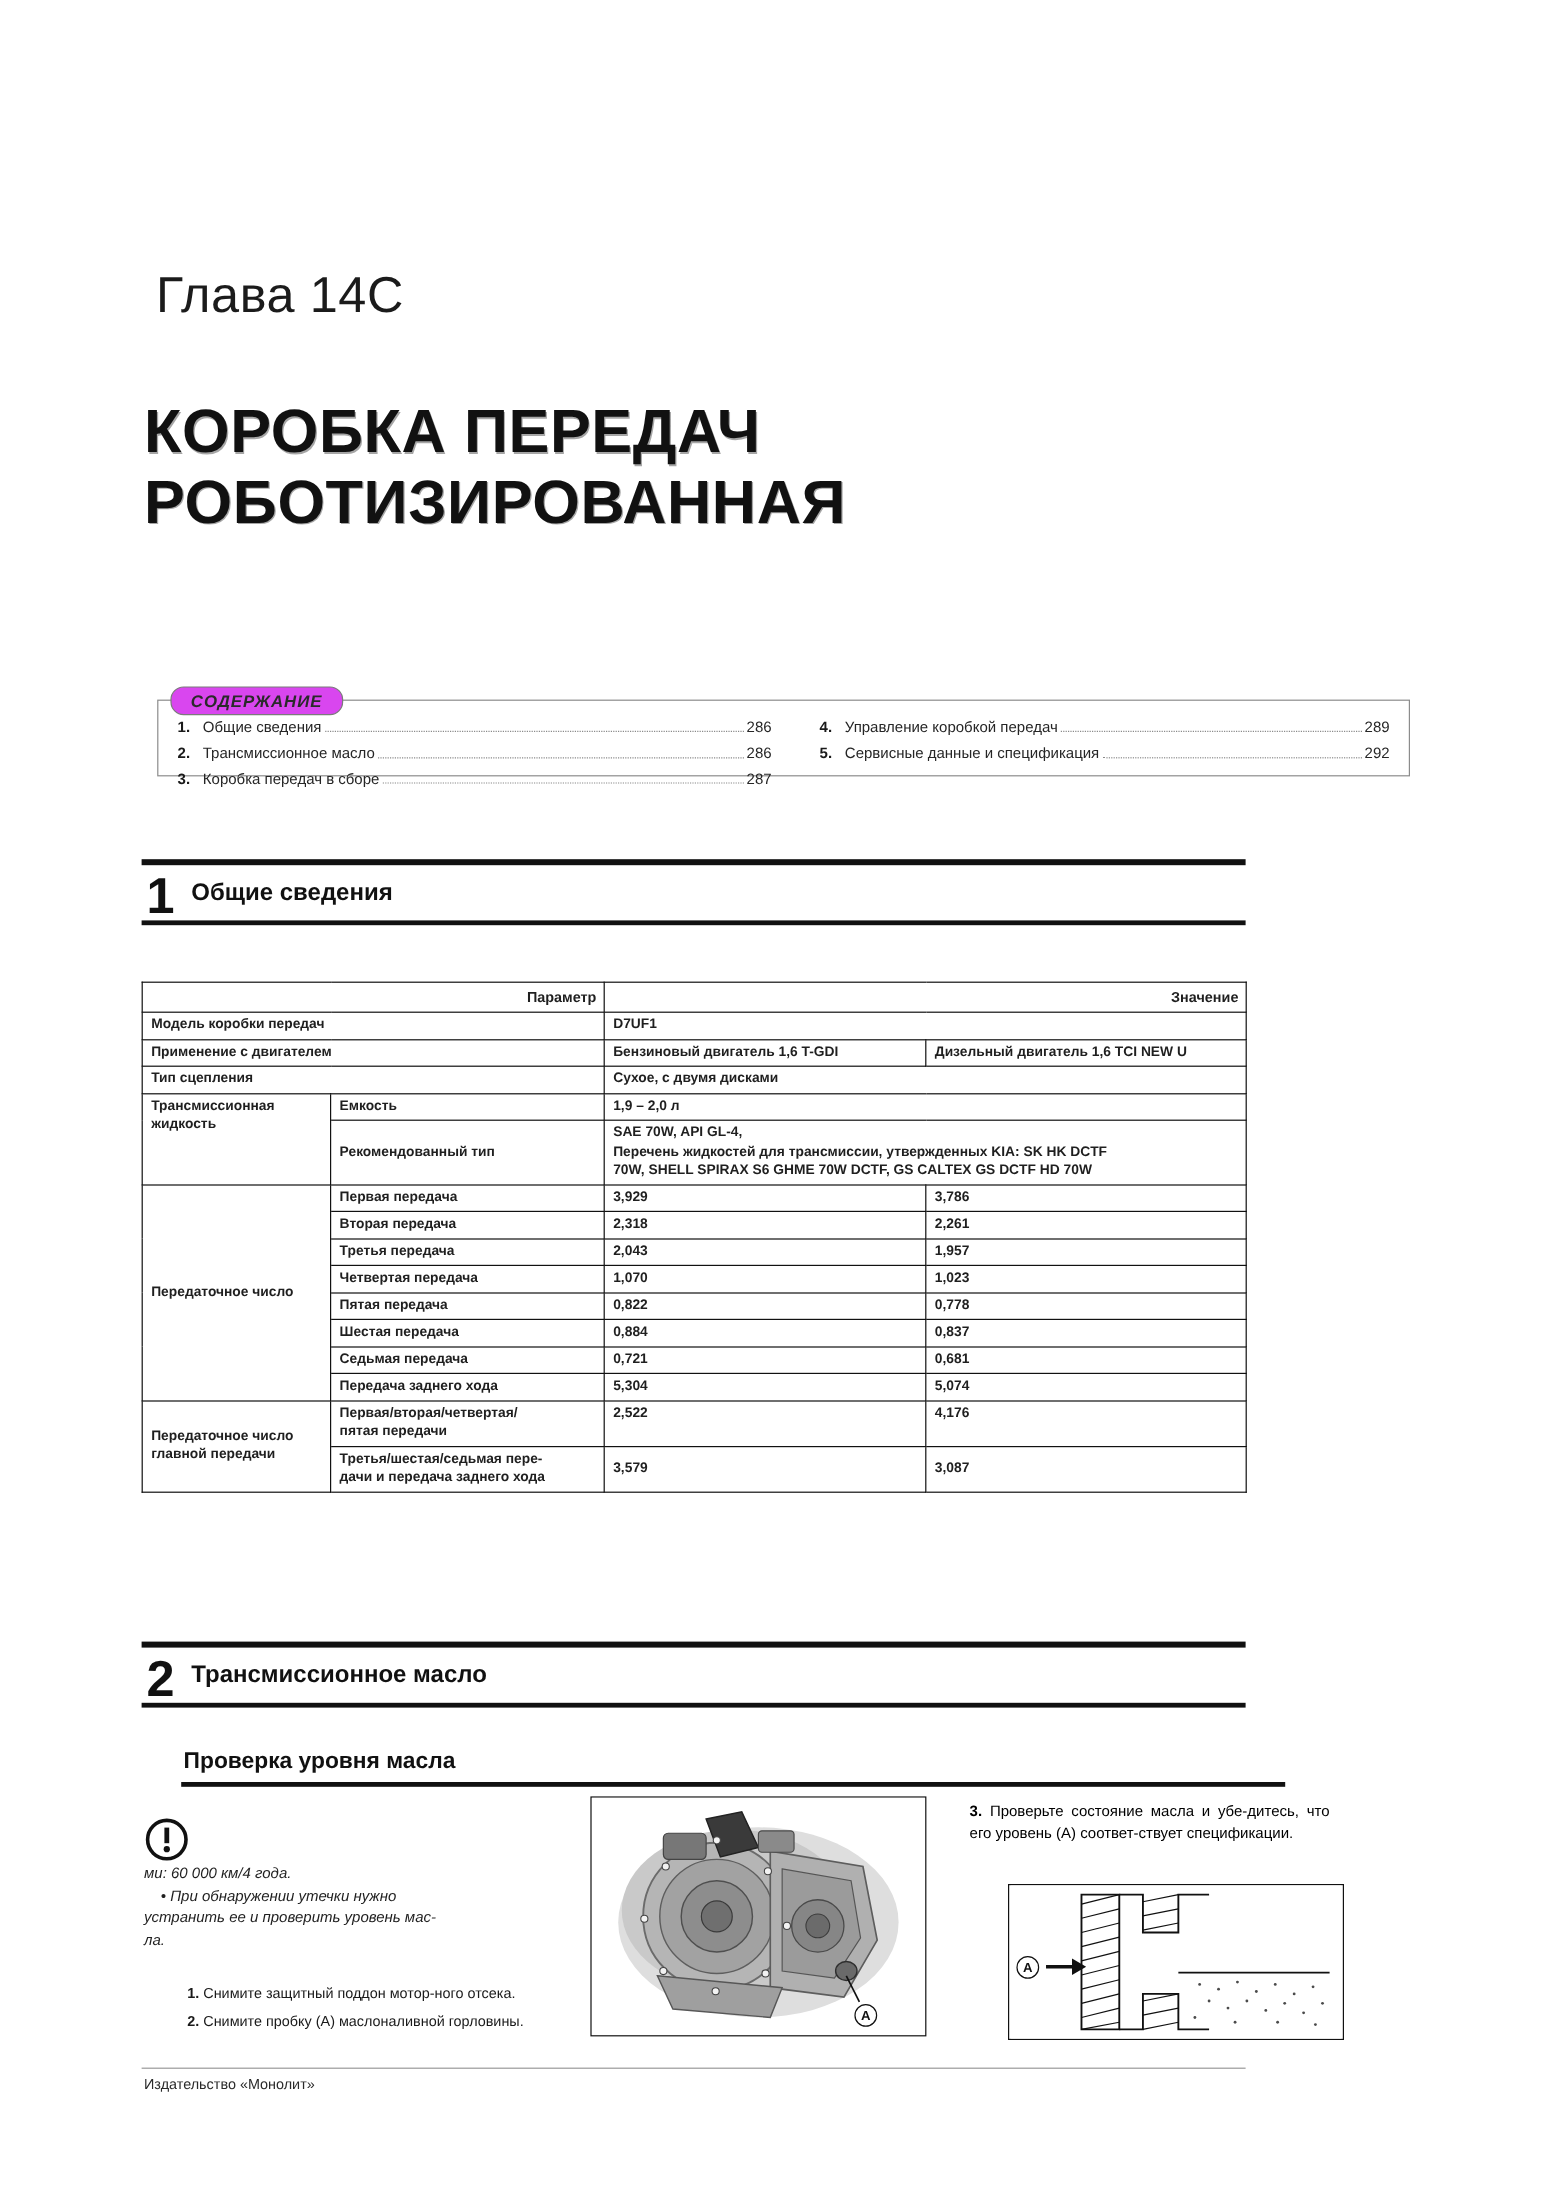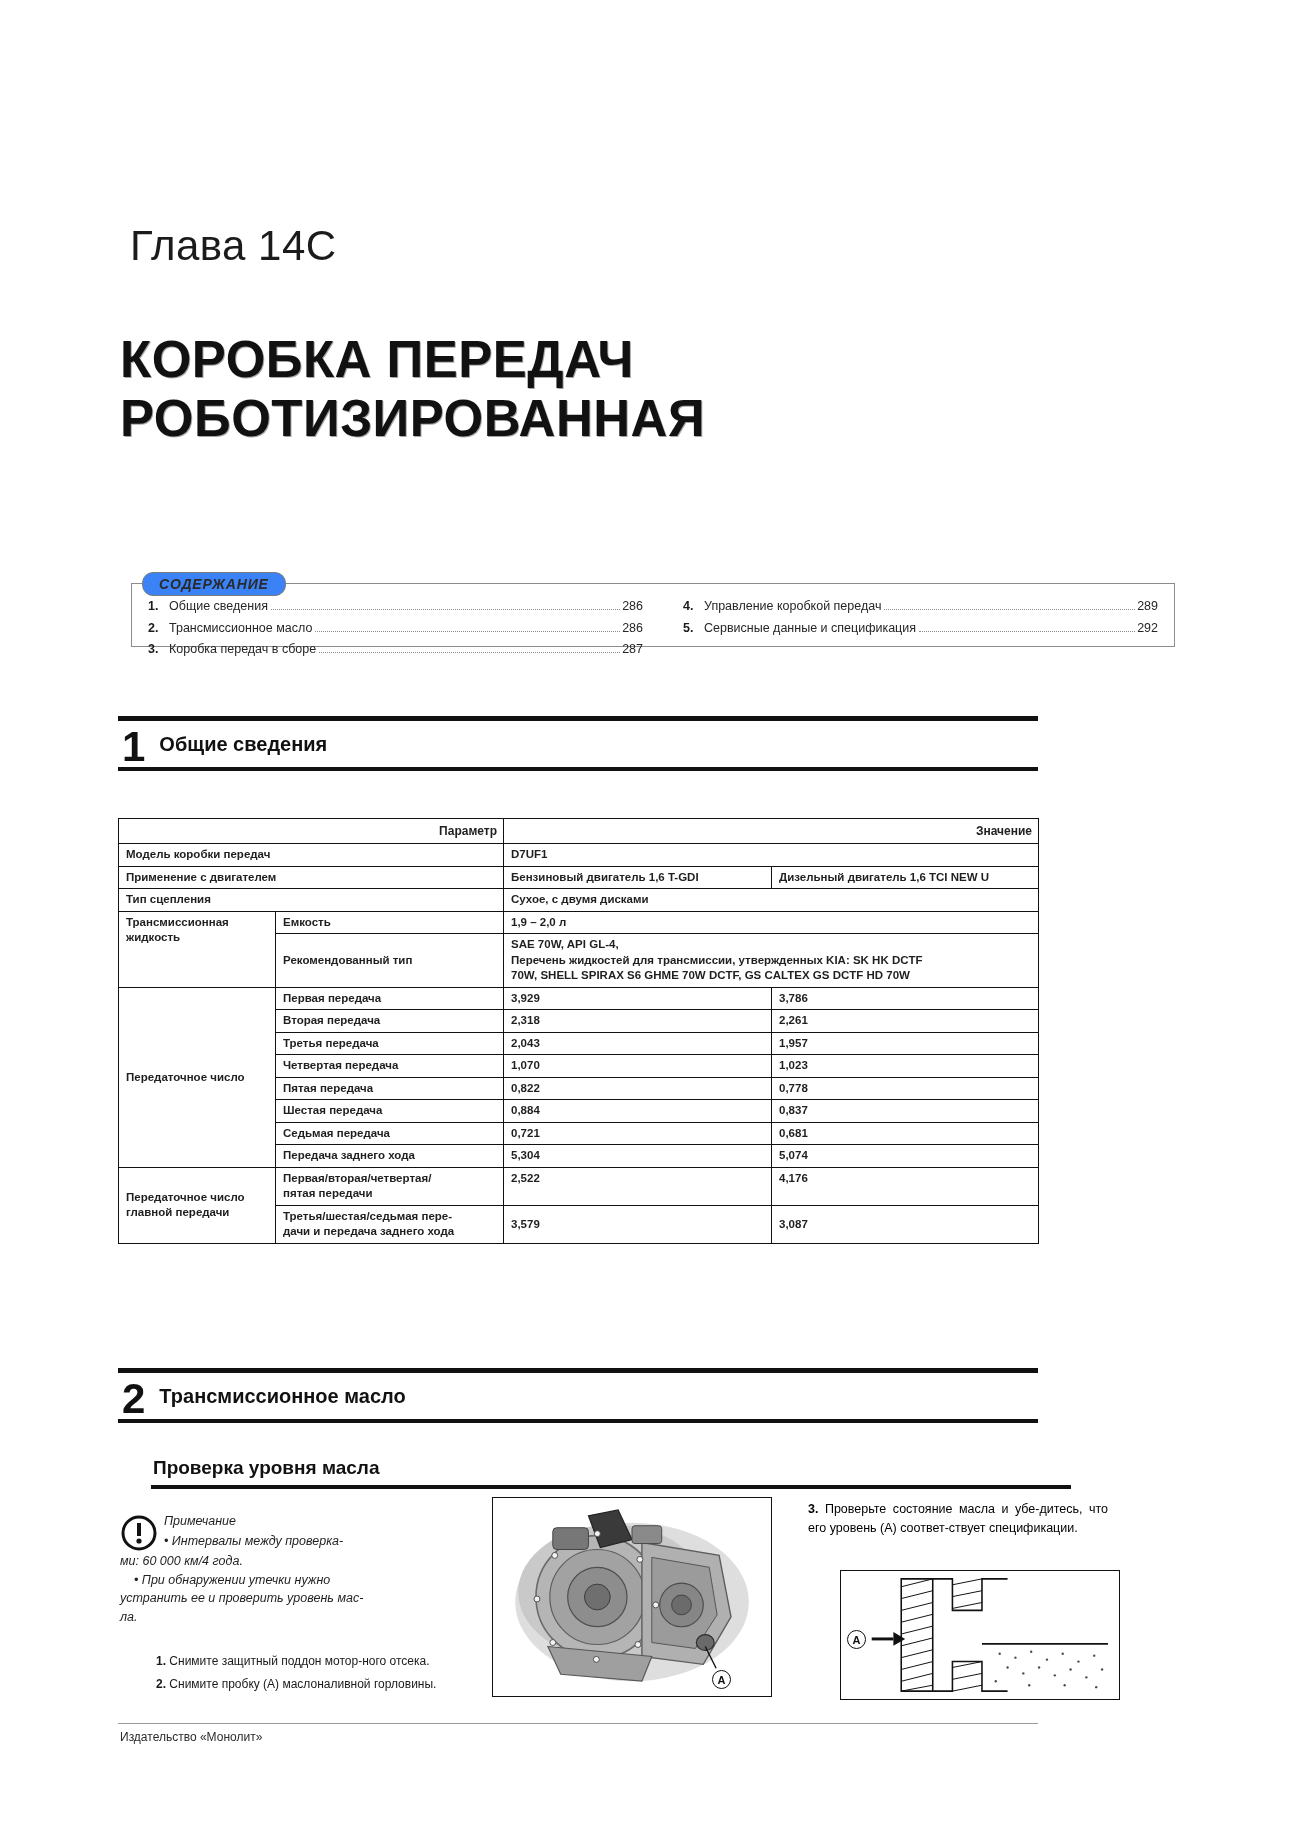--- a/index.html
+++ b/index.html
@@ -62,21 +62,21 @@
     background: #ffffff;
   }
   .contents-tab {
     position: absolute;
     left: 11px;
     top: 0px;
     height: 22px;
     padding: 0 16px 0 16px;
     border: 1px solid #7b7b7b;
     border-radius: 11px;
-    background: #3b82f6;
+    background: #d946ef;
     display: flex;
     align-items: center;
     z-index: 3;
   }
   .contents-tab span {
     font-size: 14px;
     font-weight: bold;
     font-style: italic;
     letter-spacing: 0.8px;
     color: #2a2a2a;
@@ -502,24 +502,20 @@
 
   <div class="note-block">
     <div class="note-row">
       <div class="note-icon">
         <svg viewBox="0 0 38 38" width="38" height="38" aria-hidden="true">
           <circle cx="19" cy="19" r="16" fill="#ffffff" stroke="#111111" stroke-width="3"></circle>
           <rect x="17" y="9" width="4" height="13" fill="#111111"></rect>
           <circle cx="19" cy="27" r="2.6" fill="#111111"></circle>
         </svg>
       </div>
-      <div class="note-text">
-        <div class="note-title">Примечание</div>
-        <div class="note-para">• Интервалы между проверка-</div>
-      </div>
     </div>
     <div class="note-cont">ми: 60 000 км/4 года.</div>
     <div class="note-cont" style="text-indent:14px;">• При обнаружении утечки нужно</div>
     <div class="note-cont">устранить ее и проверить уровень мас-</div>
     <div class="note-cont">ла.</div>
   </div>
 
   <div class="steps">
     <div class="step">
       <b>1.</b>

